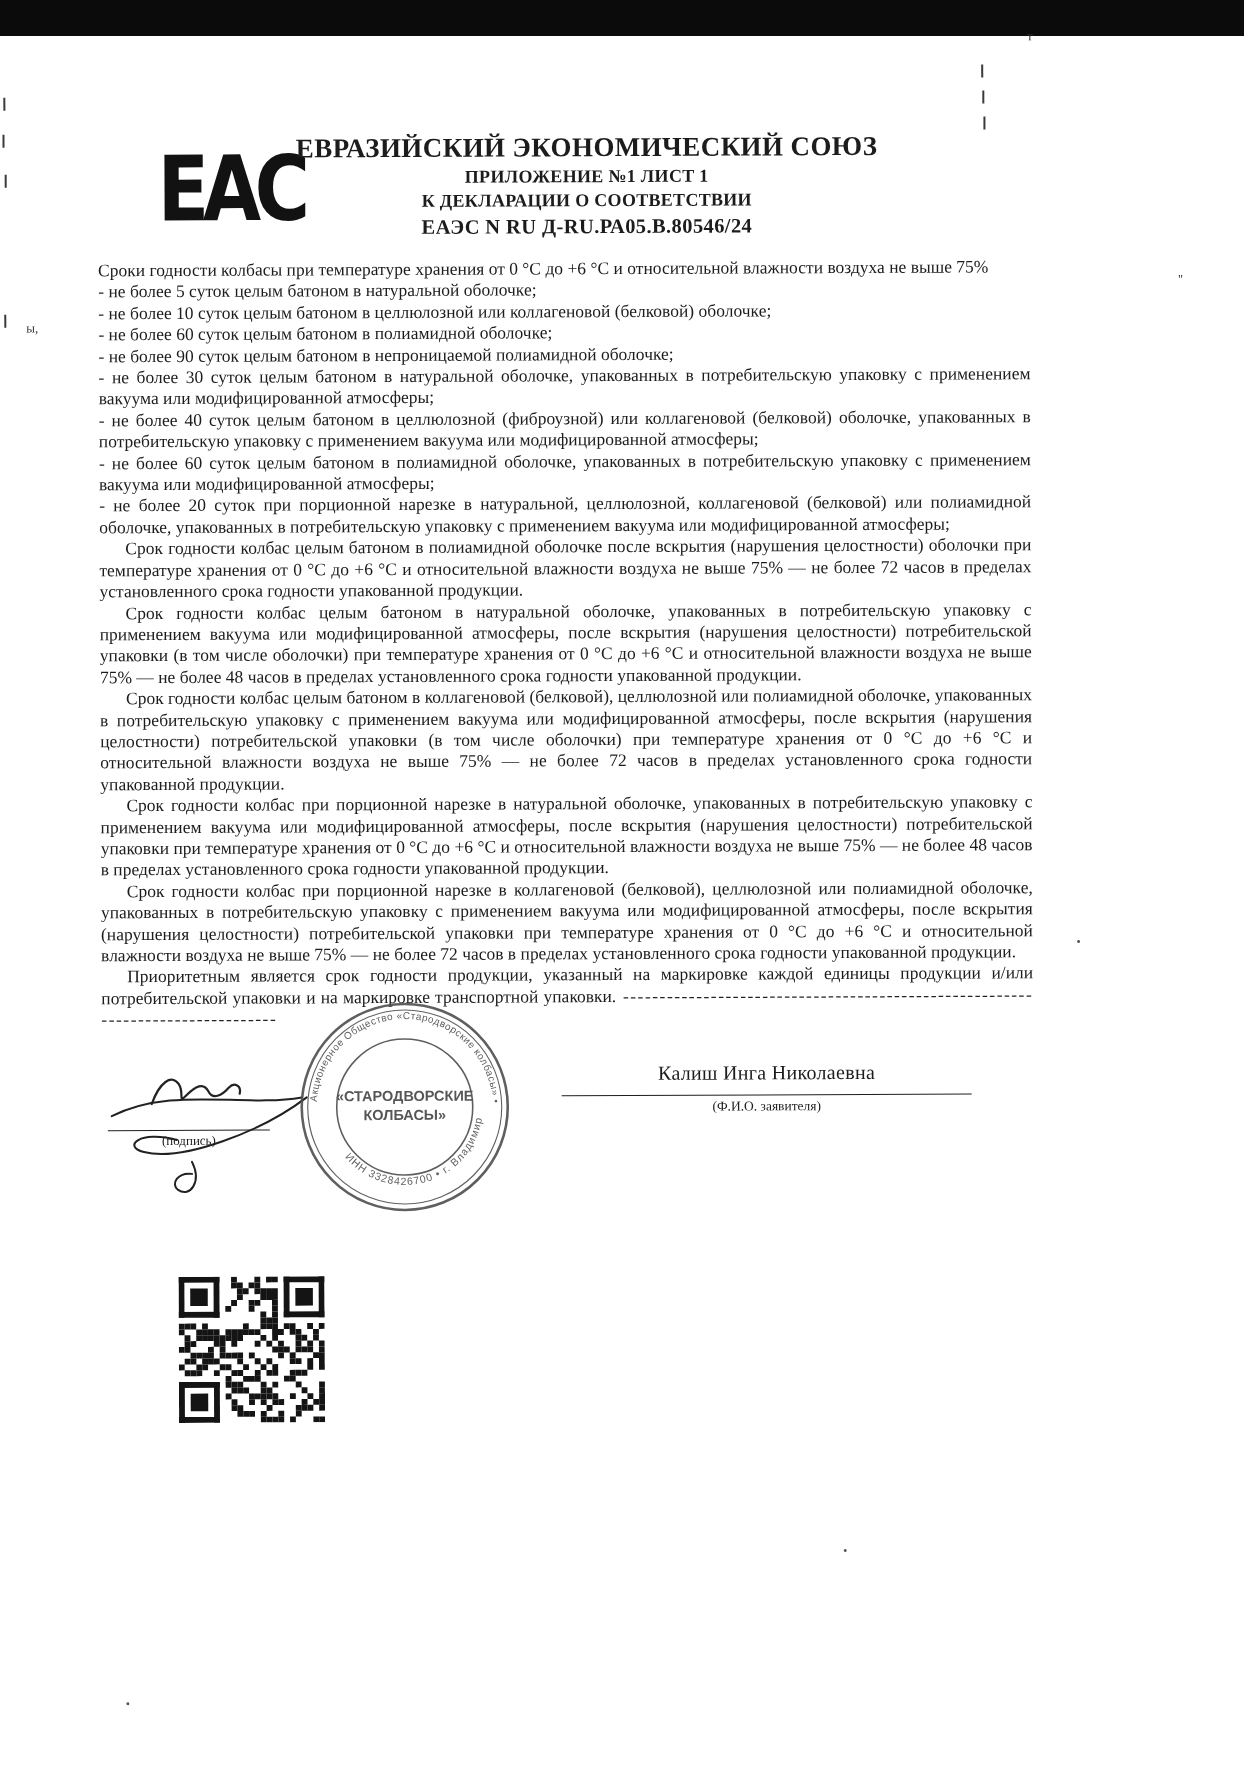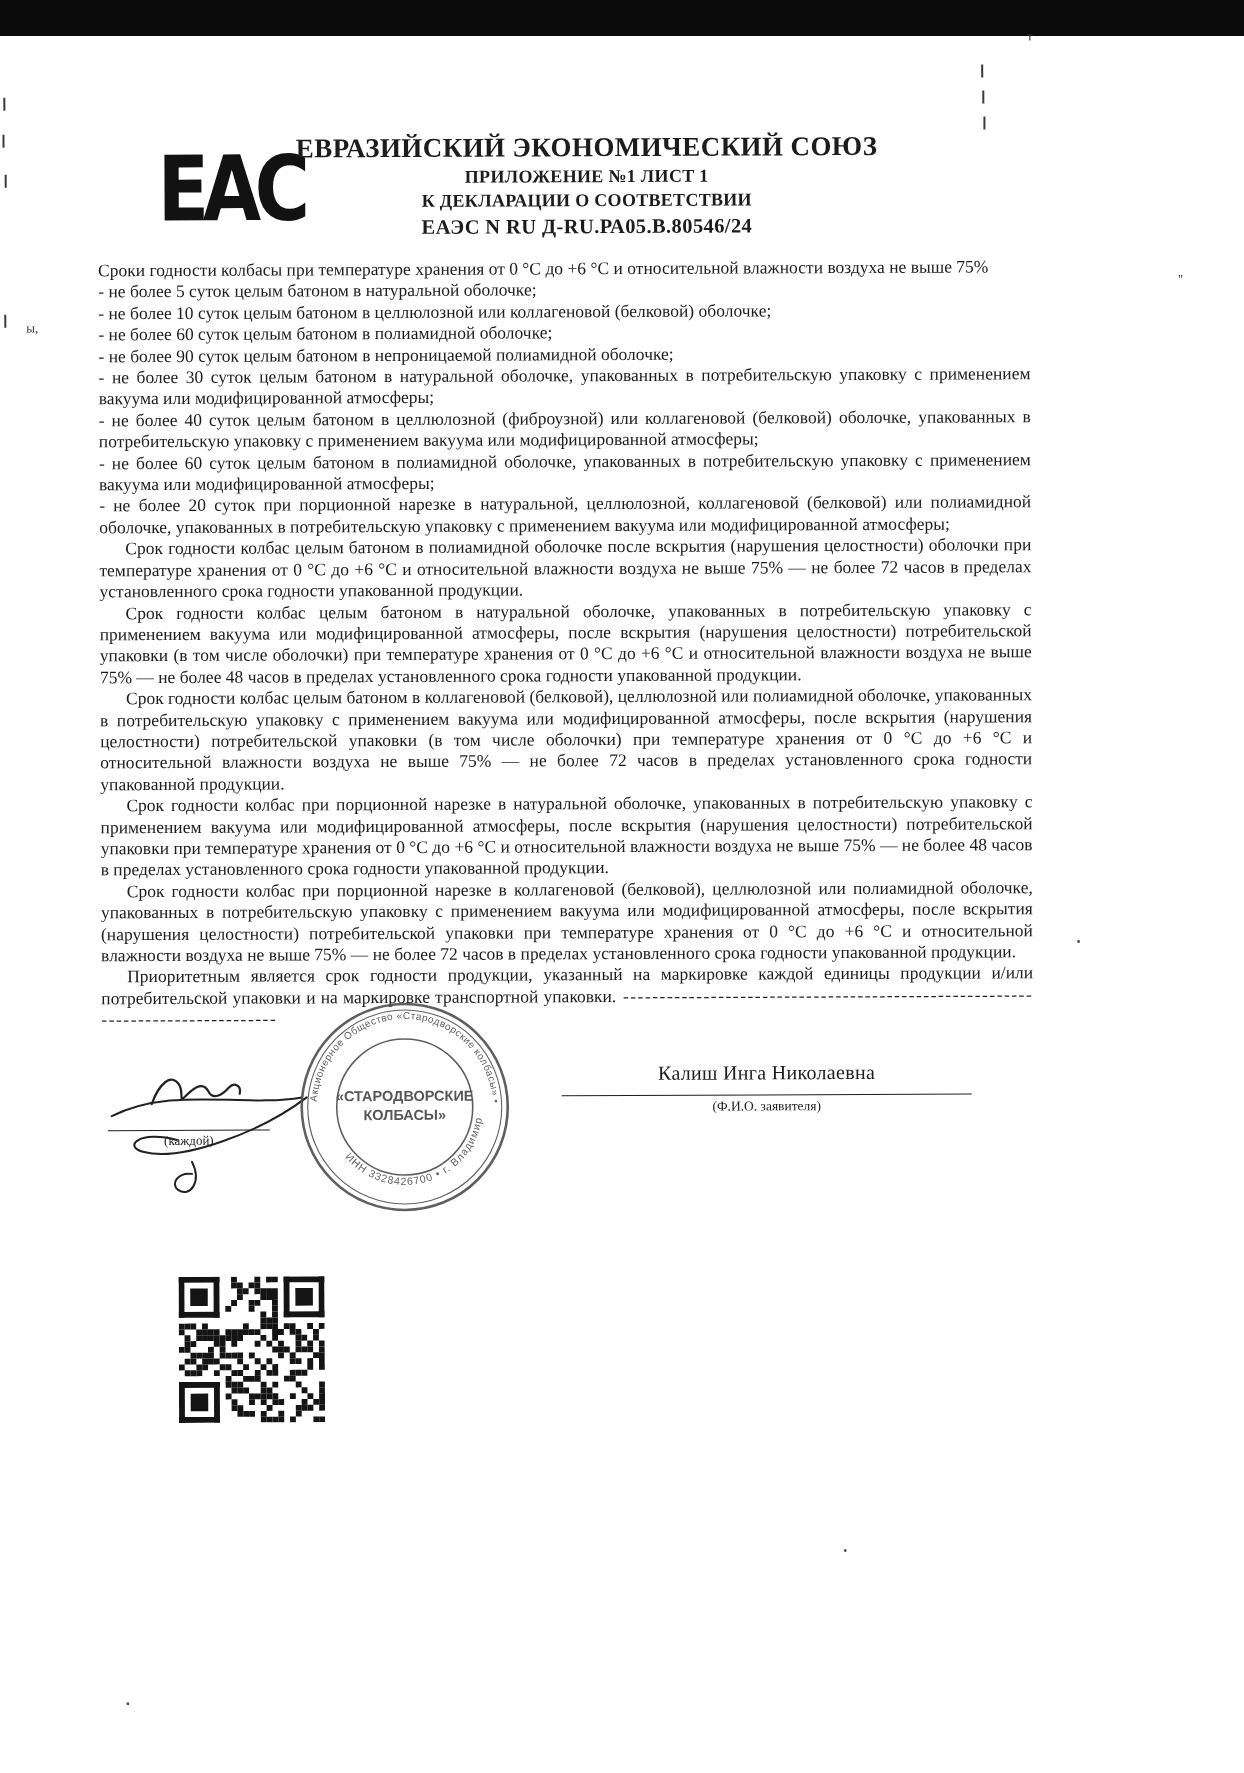--- a/index.html
+++ b/index.html
@@ -94,21 +94,21 @@
       </div>
 
     <svg class="sig-svg" viewBox="0 0 440 200" fill="none">
       <path d="M70,92 C78,70 90,62 97,72 C103,81 96,92 104,84 C114,74 122,70 127,80 C131,88 140,84 147,76 C153,70 160,74 158,82" stroke="#222" stroke-width="2.2" stroke-linecap="round"></path>
       <path d="M30,104 C90,74 160,96 220,86" stroke="#222" stroke-width="2" stroke-linecap="round"></path>
       <path d="M225,86 C180,120 100,150 62,140 C40,134 58,118 95,128" stroke="#222" stroke-width="2" stroke-linecap="round"></path>
       <path d="M110,150 C120,170 108,186 96,178 C88,172 96,160 110,162" stroke="#222" stroke-width="2" stroke-linecap="round"></path>
     </svg>
 
     <div class="sig-line"></div>
-    <div class="sig-label">(каждой)</div>
+    <div class="sig-label">(подпись)</div>
 
     <svg class="stamp-svg" viewBox="0 0 220 216">
       <defs>
         <path id="arcTop" d="M 110,108 m -88,0 a 88,88 0 1 1 176,0"></path>
         <path id="arcBottom" d="M 110,108 m -78,0 a 78,78 0 1 0 156,0"></path>
       </defs>
       <circle cx="110" cy="108" r="103" stroke="#4a4a4a" stroke-width="2.6" fill="none"></circle>
       <circle cx="110" cy="108" r="97" stroke="#4a4a4a" stroke-width="1.1" fill="none"></circle>
       <circle cx="110" cy="108" r="68" stroke="#4a4a4a" stroke-width="1.6" fill="none"></circle>
       <text class="stamp-text" font-size="10" fill="#4a4a4a" letter-spacing="0.5">

